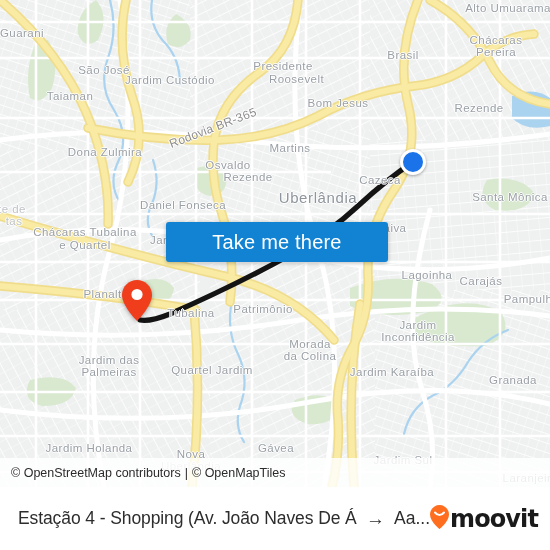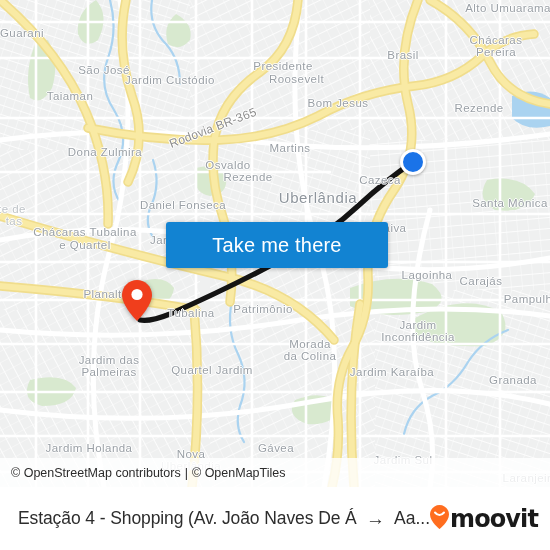--- a/index.html
+++ b/index.html
@@ -81,21 +81,21 @@
     transform: translate(-50%, -100%);
     filter: drop-shadow(0 1px 2px rgba(0,0,0,.35));
   }
 
   
   #cta {
     position: absolute;
     left: 166px;
     top: 222px;
     width: 222px;
-    height: 46px;
+    height: 40px;
     background: #1283d2;
     border: none;
     border-radius: 3px;
     color: #ffffff;
     font-family: "Liberation Sans", sans-serif;
     font-size: 20px;
     letter-spacing: .2px;
     cursor: pointer;
     box-shadow: 0 1px 4px rgba(0,0,0,.28);
     padding: 0;
@@ -306,21 +306,21 @@
         <div class="lbl" style="left: 496px; top: 40px;">Chácaras</div>
         <div class="lbl" style="left: 496px; top: 52px;">Pereira</div>
         <div class="lbl" style="left: 338px; top: 103px;">Bom Jesus</div>
         <div class="lbl" style="left: 479px; top: 108px;">Rezende</div>
         <div class="lbl" style="left: 290px; top: 148px;">Martins</div>
         <div class="lbl" style="left: 105px; top: 152px;">Dona Zulmira</div>
         <div class="lbl" style="left: 228px; top: 165px;">Osvaldo</div>
         <div class="lbl" style="left: 228px; top: 177px; padding-left: 40px;">Rezende</div>
         <div class="lbl" style="left: 380px; top: 180px;">Cazeca</div>
         <div class="lbl big" style="left: 318px; top: 198px;">Uberlândia</div>
-        <div class="lbl" style="left: 510px; top: 203px;">Santa Mônica</div>
+        <div class="lbl" style="left: 510px; top: 197px;">Santa Mônica</div>
         <div class="lbl" style="left: 183px; top: 205px;">Daniel Fonseca</div>
         <div class="lbl faint" style="left: 12px; top: 209px;">te de</div>
         <div class="lbl faint" style="left: 8px; top: 221px; padding-left: 12px;">tas</div>
         <div class="lbl" style="left: 85px; top: 232px;">Chácaras Tubalina</div>
         <div class="lbl" style="left: 85px; top: 245px;">e Quartel</div>
         <div class="lbl" style="left: 160px; top: 240px;">Jan</div>
         <div class="lbl" style="left: 395px; top: 228px;">aiva</div>
         <div class="lbl" style="left: 427px; top: 275px;">Lagoinha</div>
         <div class="lbl" style="left: 481px; top: 281px;">Carajás</div>
         <div class="lbl" style="left: 528px; top: 299px;">Pampulh</div>

